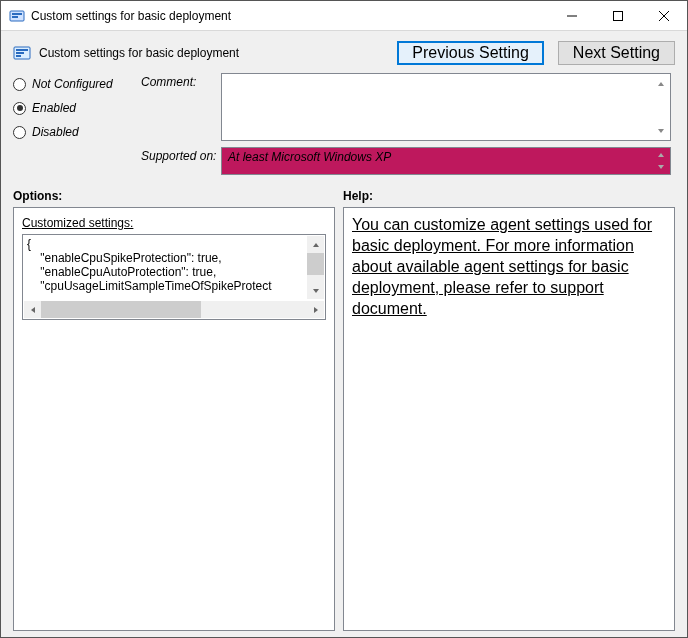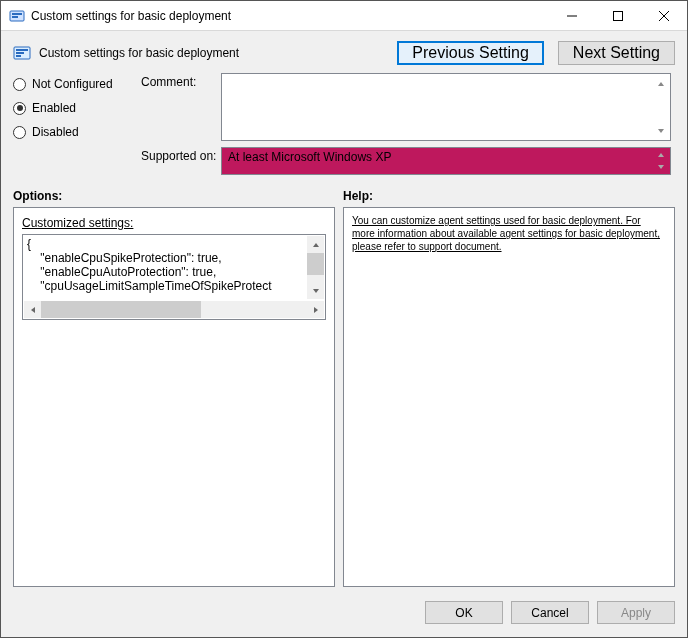--- a/index.html
+++ b/index.html
@@ -83,20 +83,21 @@
     border: 2px solid #0078d7;
     padding: 0 13px;
   }
   .nav-btn + .nav-btn { margin-left: 6px; }
 
   
   .upper {
     display: flex;
     padding: 8px 16px 4px 12px;
     gap: 10px;
+    font-style: italic;
   }
   .upper-left {
     width: 118px;
     flex: 0 0 auto;
     padding-top: 4px;
   }
   .radio-row {
     display: flex;
     align-items: center;
     margin-bottom: 10px;
@@ -181,21 +182,21 @@
     flex-direction: column;
     overflow: hidden;
     text-decoration: underline;
   }
   .pane.options {
     flex: 0 0 322px;
     padding: 8px;
   }
   .pane.help {
     padding: 6px 8px;
-    font-size: 10px;
+    font-size: 16px;
     line-height: 1.32;
   }
   .cust-label { margin-bottom: 4px; }
   .cust-box {
     border: 1px solid #828790;
     background: #fff;
     position: relative;
     height: 86px;
   }
   .cust-box .code {
@@ -408,19 +409,14 @@
               </svg>
             </div>
         </div>
       </div>
     </div>
     <div class="pane help">
       <span>You can customize agent settings used for basic deployment. For more information about available agent settings for basic deployment, please refer to support document.</span>
     </div>
   </div>
 
-  <div class="footer">
-    <button class="btn">OK</button>
-    <button class="btn">Cancel</button>
-    <button class="btn disabled">Apply</button>
-  </div>
 
 </div>
 
 </body></html>

